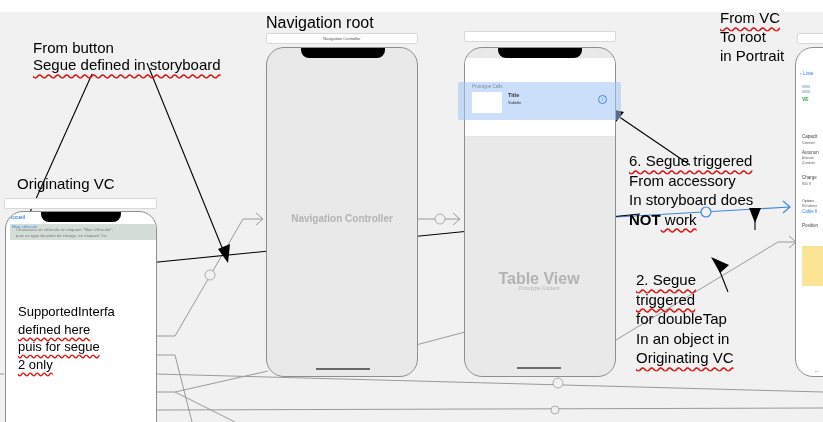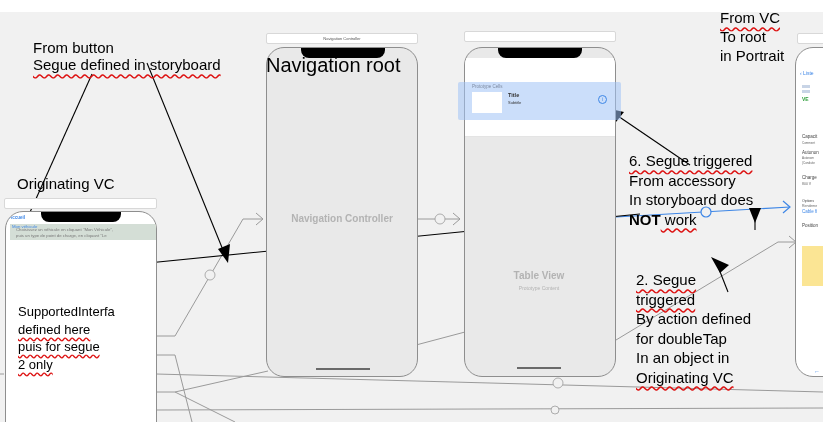--- a/index.html
+++ b/index.html
@@ -99,21 +99,21 @@
     <div class="abs" style="left:0;top:88px;width:150px;height:0;border-top:1px solid #e4e4e4;"></div>
   </div>
 
   <div class="abs" style="left:458px;top:70px;width:163px;height:38px;background:rgba(160,195,245,0.55);border-radius:2px;">
     <div class="abs" style="left:14px;top:2px;font-size:4.5px;color:#7d8aa0;">Prototype Cells</div>
     <div class="abs" style="left:14px;top:10px;width:30px;height:21px;background:#fff;"></div>
     <div class="abs" style="left:50px;top:10px;font-size:5.5px;font-weight:bold;color:#333;">Title</div>
     <div class="abs" style="left:50px;top:18px;font-size:4px;color:#333;">Subtitle</div>
     <div class="abs" style="left:140px;top:13px;width:7px;height:7px;border:1px solid #3d86e6;border-radius:50%;font-size:5px;color:#3d86e6;text-align:center;line-height:7px;">i</div>
   </div>
-  <div class="center-label" style="left:464px;top:258px;width:150px;font-size:10px;">Table View</div>
+  <div class="center-label" style="left:464px;top:258px;width:150px;font-size:16px;">Table View</div>
   <div class="center-label" style="left:464px;top:273px;width:150px;font-size:5px;font-weight:normal;">Prototype Content</div>
   <div class="abs" style="left:517px;top:355px;width:44px;height:2px;background:#6a6a6a;"></div>
 
   <div class="titlebar" style="left:797px;top:21px;width:40px;"></div>
   <div class="phone" style="left:795px;top:35px;width:60px;height:328px;background:#fff;">
     <div class="abs" style="left:4px;top:22px;font-size:5px;color:#3d86e6;"><span>‹</span> <span>Liste</span></div>
     <div class="abs" style="left:6px;top:37px;width:8px;height:3px;background:#c8d4e6;"></div>
     <div class="abs" style="left:6px;top:42px;width:8px;height:3px;background:#c8d4e6;"></div>
     <div class="abs" style="left:6px;top:48px;font-size:5px;color:#2e9e3a;font-weight:bold;">VE</div>
     <div class="abs" style="left:6px;top:86px;font-size:4.5px;color:#444;">Capacit</div>
@@ -128,37 +128,36 @@
     <div class="abs" style="left:6px;top:161px;font-size:4.5px;color:#3d86e6;">Cable fi</div>
     <div class="abs" style="left:6px;top:175px;font-size:4.5px;color:#444;">Position</div>
     <div class="abs" style="left:6px;top:198px;width:54px;height:40px;background:#fbe594;"></div>
     <div class="abs" style="left:18px;top:320px;font-size:6px;color:#3d86e6;">←</div>
   </div>
 
   <div class="label note" style="left:33px;top:27px;font-size:15px;">
     <div>From button</div>
     <div><span class="sq">Segue defined in storyboard</span></div>
   </div>
-  <div class="label" style="left:266px;top:2px;font-size:20px;margin-top:40px;">Navigation root</div>
+  <div class="label" style="left:266px;top:2px;font-size:16px;">Navigation root</div>
   <div class="label" style="left:17px;top:163px;font-size:15px;">Originating VC</div>
   <div class="label" style="left:720px;top:-4px;font-size:15px;line-height:19px;">
     <div class="sq">From VC</div>
     <div>To root</div>
     <div>in Portrait</div>
   </div>
   <div class="label" style="left:629px;top:139px;font-size:15px;line-height:19.5px;">
     <div class="sq">6. Segue triggered</div>
     <div>From accessory</div>
     <div>In storyboard does</div>
     <div><b>NOT</b><span class="sq"> work</span></div>
   </div>
   <div class="label" style="left:625px;top:258px;font-size:15px;line-height:19.5px;margin-left:11px;">
     <div class="sq">2. Segue</div>
     <div class="sq">triggered</div>
-    <div>By action defined</div>
     <div>for doubleTap</div>
     <div>In an object in</div>
     <div class="sq">Originating VC</div>
   </div>
   <div class="label" style="left:18px;top:291px;font-size:13px;line-height:17.5px;">
     <div>SupportedInterfa</div>
     <div class="sq">defined here</div>
     <div class="sq">puis for segue</div>
     <div class="sq">2 only</div>
   </div>

